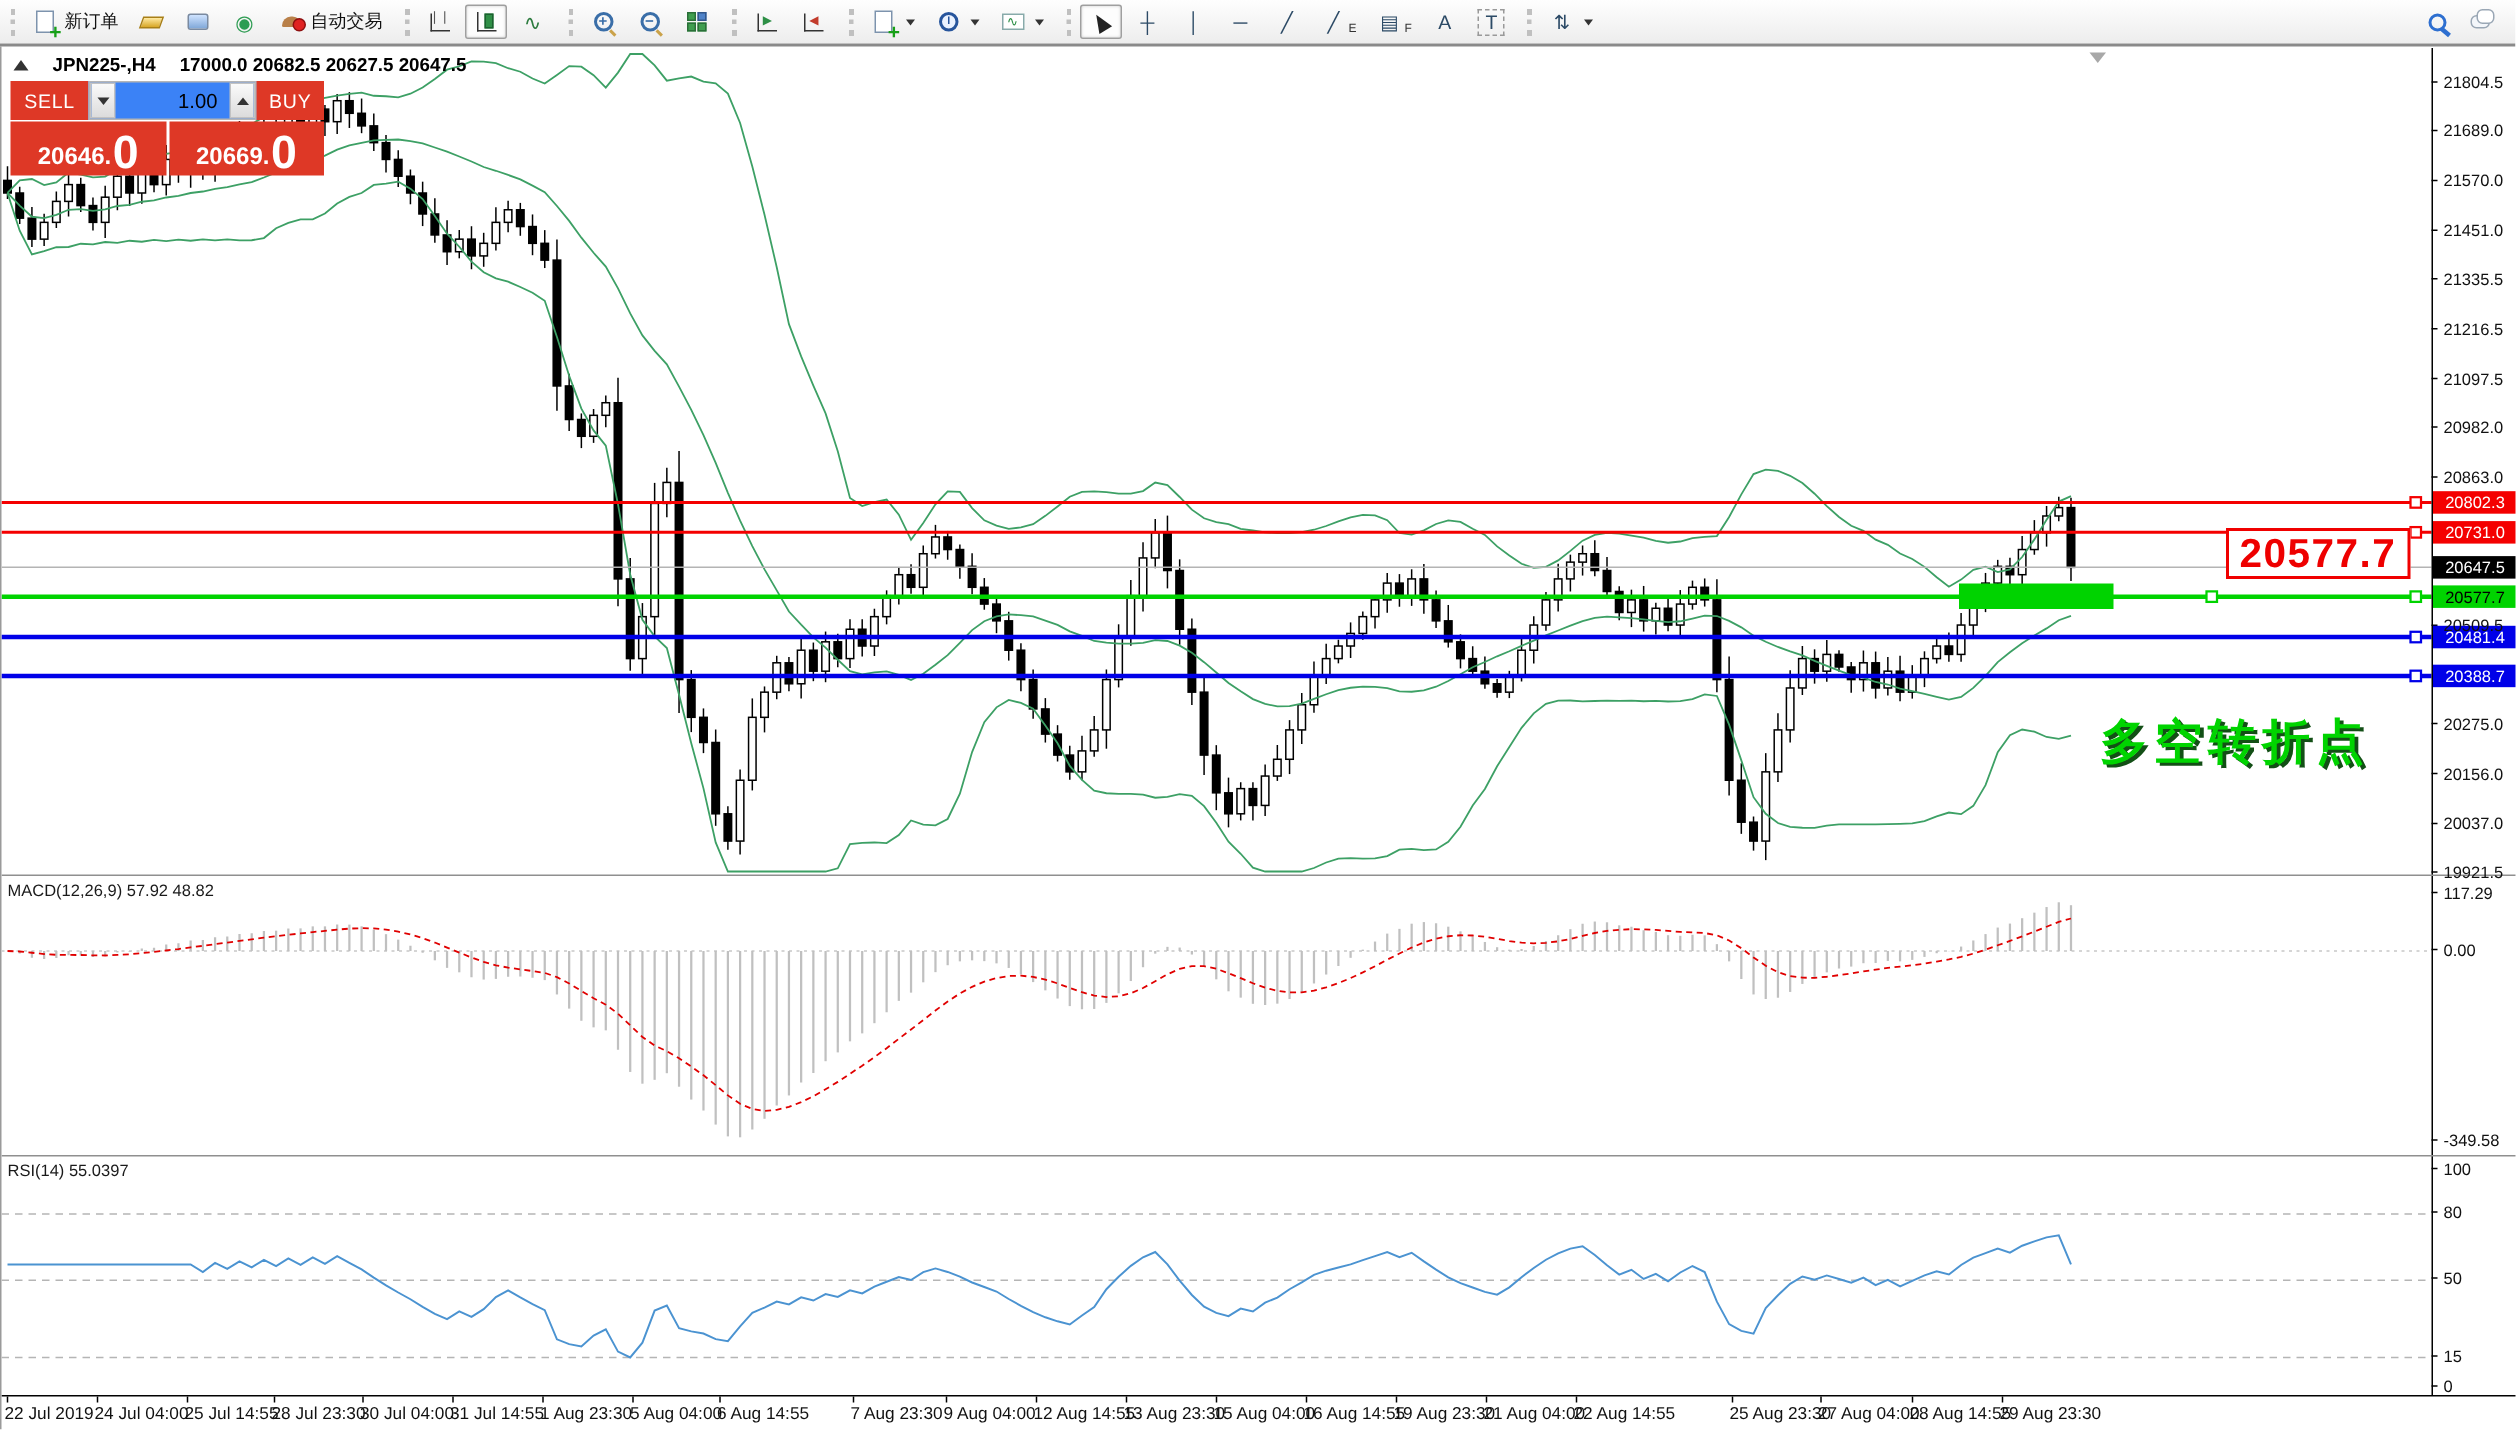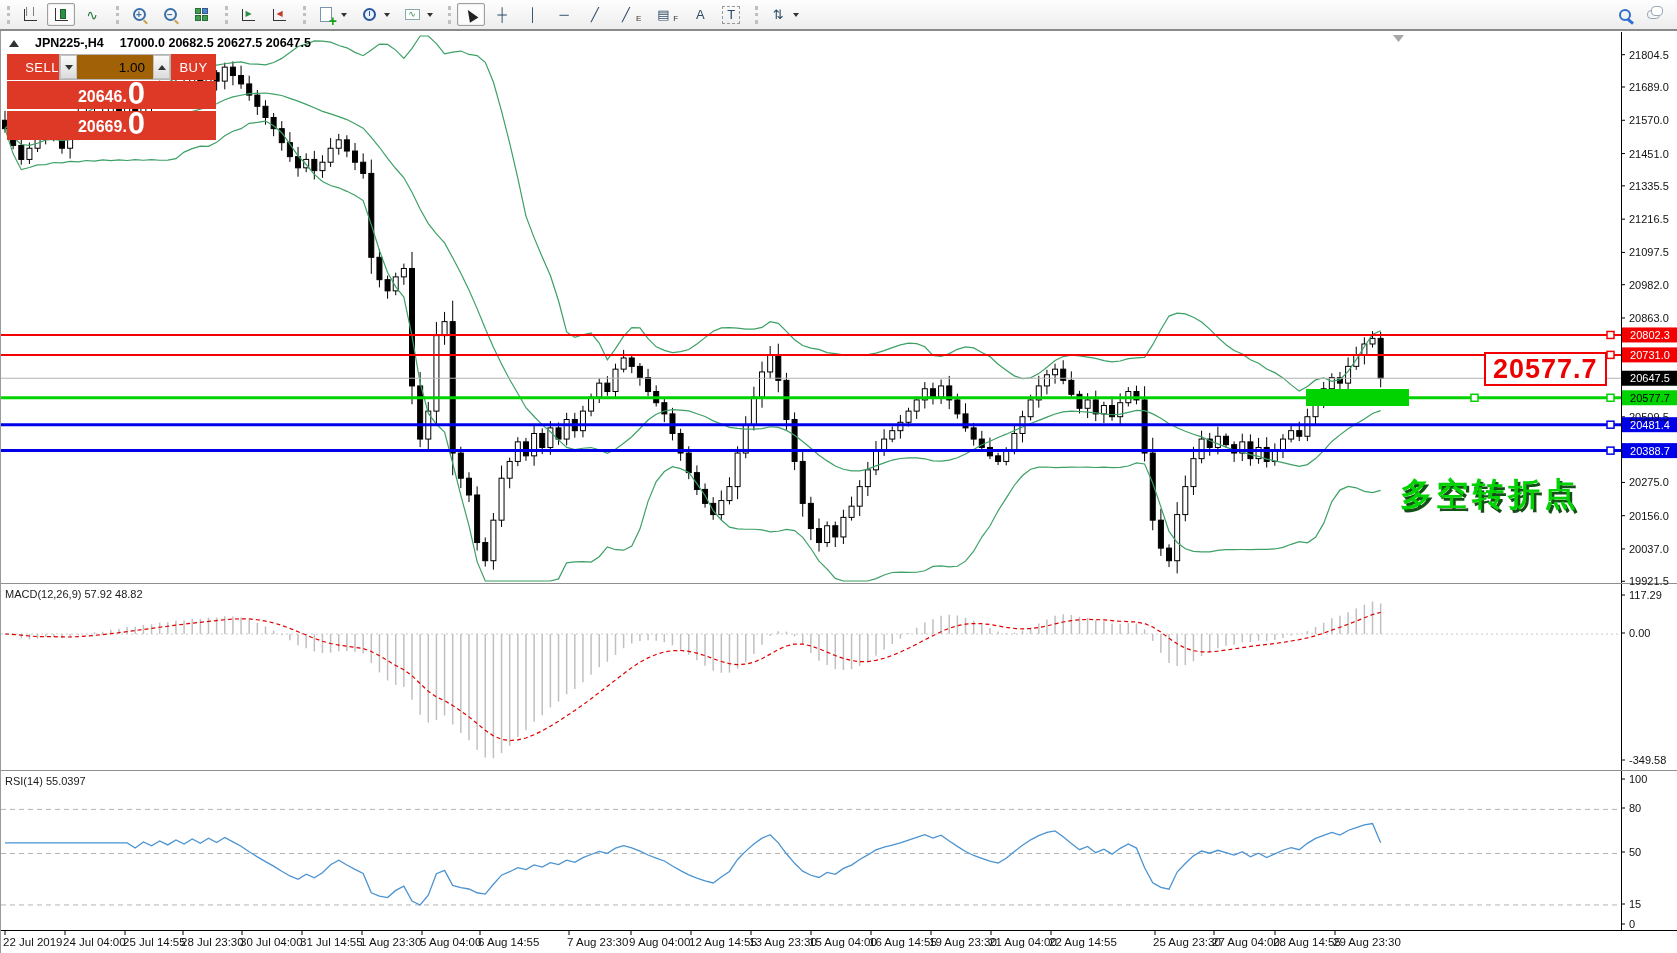--- a/index.html
+++ b/index.html
@@ -71,49 +71,76 @@
   .chart-title { position:absolute; left:8px; top:5px; z-index:6; display:flex; align-items:center;
     gap:16px; font-size:12.5px; font-weight:bold; color:#000; }
   .tri-up-sm { width:0; height:0; border-left:5px solid transparent; border-right:5px solid transparent;
     border-bottom:7px solid #333; }
 
   
   .trade-panel { position:absolute; left:6px; top:23px; width:209px; z-index:6; }
   .tp-row1 { display:flex; height:26px; }
   .btn-sell, .btn-buy { background:#de3826; color:#fff; display:flex; align-items:center;
     justify-content:center; font-size:13px; letter-spacing:0.5px; }
-  .btn-sell { width:52px;justify-content:flex-end; }
+  .btn-sell { width:52px; }
   .btn-buy  { width:45px; }
-  .stepper { display:flex; width:112px; background:#a16207; border:1px solid #b5b5b5; }
+  .stepper { display:flex; width:112px; background:#3b82f6; border:1px solid #b5b5b5; }
   .step-btn { width:17px; background:linear-gradient(#fafafa,#dcdcdc); border:1px solid #c2c2c2;
     display:flex; align-items:center; justify-content:center; }
   .tri-dn { width:0;height:0;border-left:4px solid transparent;border-right:4px solid transparent;border-top:5px solid #333; }
   .tri-up { width:0;height:0;border-left:4px solid transparent;border-right:4px solid transparent;border-bottom:5px solid #333; }
   .vol { flex:1; display:flex; align-items:center; justify-content:flex-end; padding-right:8px;
     font-size:13.5px; color:#000; }
-  .tp-row2 { display:flex; gap:2px; margin-top:1px; height:24px;flex-direction:column; }
+  .tp-row2 { display:flex; gap:2px; margin-top:1px; height:36px; }
   .price-box { flex:1; background:#de3826; color:#fff; display:flex; align-items:flex-end;
     justify-content:center; padding-bottom:3px; }
   .price-main { font-size:16px; font-weight:bold; line-height:1.15; }
   .price-big { font-size:31px; font-weight:bold; line-height:0.82; margin-left:1px; }
 
   .ind-label { position:absolute; z-index:6; font-size:11px; color:#1a1a1a; }
   #macd-label { left:4px; top:557px; }
   #rsi-label  { left:4px; top:744px; }
 
   .big-price-label { position:absolute; left:1484px; top:352px; z-index:7; background:#fff;
     border:2px solid #f00000; color:#ee0000; font-size:27px; font-weight:bold; padding:0 7px;
     line-height:30px; letter-spacing:1px; }
   .turning-point { position:absolute; left:1400px; top:445px; z-index:7; font-size:32px; font-weight:bold;
     color:#00d400; letter-spacing:4px; text-shadow:2.5px 2.5px 0 #134f16;margin-top:28px; }
 </style>
 </head>
 <body>
 
 <div class="toolbar">
+  <div class="tb-group">
+    <div class="tb-btn">
+      <span class="ico">
+          <span class="ico-doc"></span>
+        </span>
+      <span class="tb-label">新订单</span>
+    </div>
+    <div class="tb-btn">
+      <span class="ico">
+          <span class="ico-gold"></span>
+        </span>
+    </div>
+    <div class="tb-btn">
+      <span class="ico">
+          <span class="ico-term"></span>
+        </span>
+    </div>
+    <div class="tb-btn">
+      <span class="ico ico-sig">◉</span>
+    </div>
+    <div class="tb-btn">
+      <span class="ico">
+          <span class="ico-hat"></span>
+        </span>
+      <span class="tb-label">自动交易</span>
+    </div>
+  </div>
 
   <div class="tb-group">
     <div class="tb-btn">
       <span class="ico">
           <span class="ico-bars"></span>
         </span>
     </div>
     <div class="tb-btn selected">
       <span class="ico">
           <span class="ico-candle"></span>

